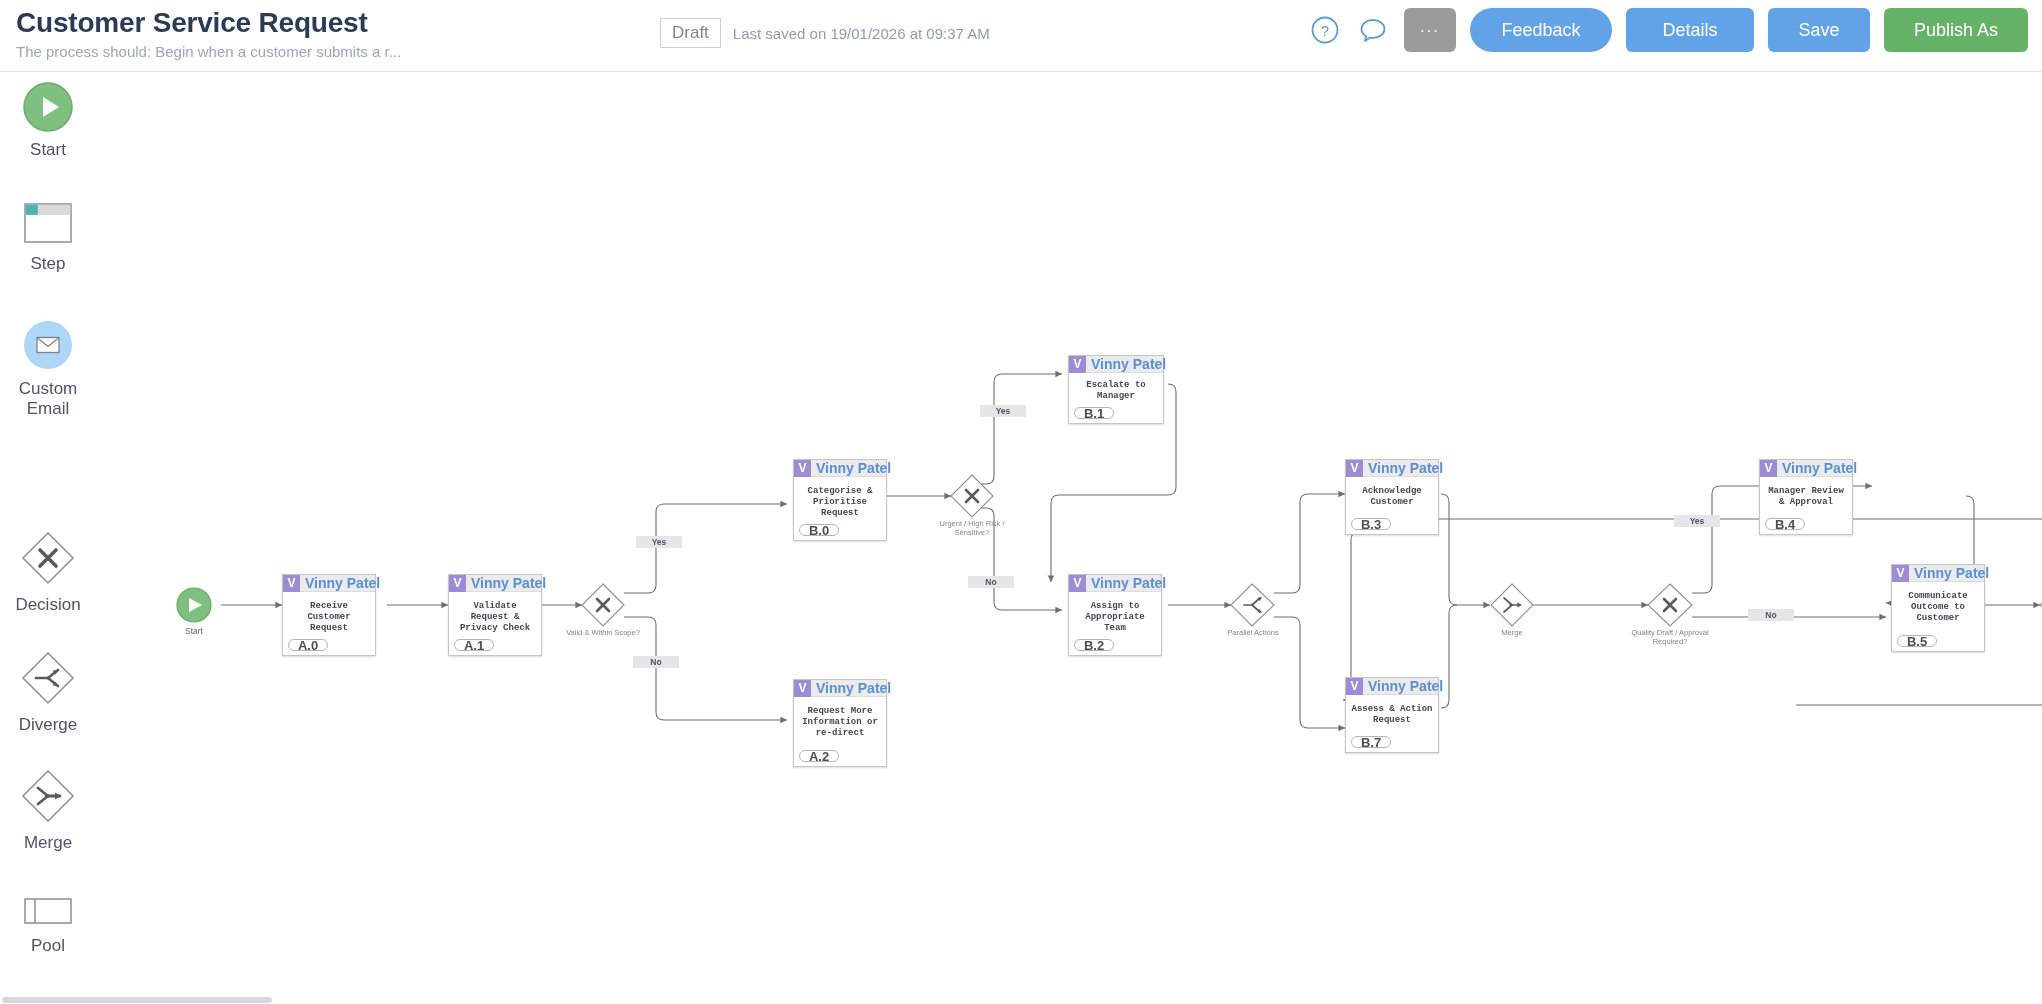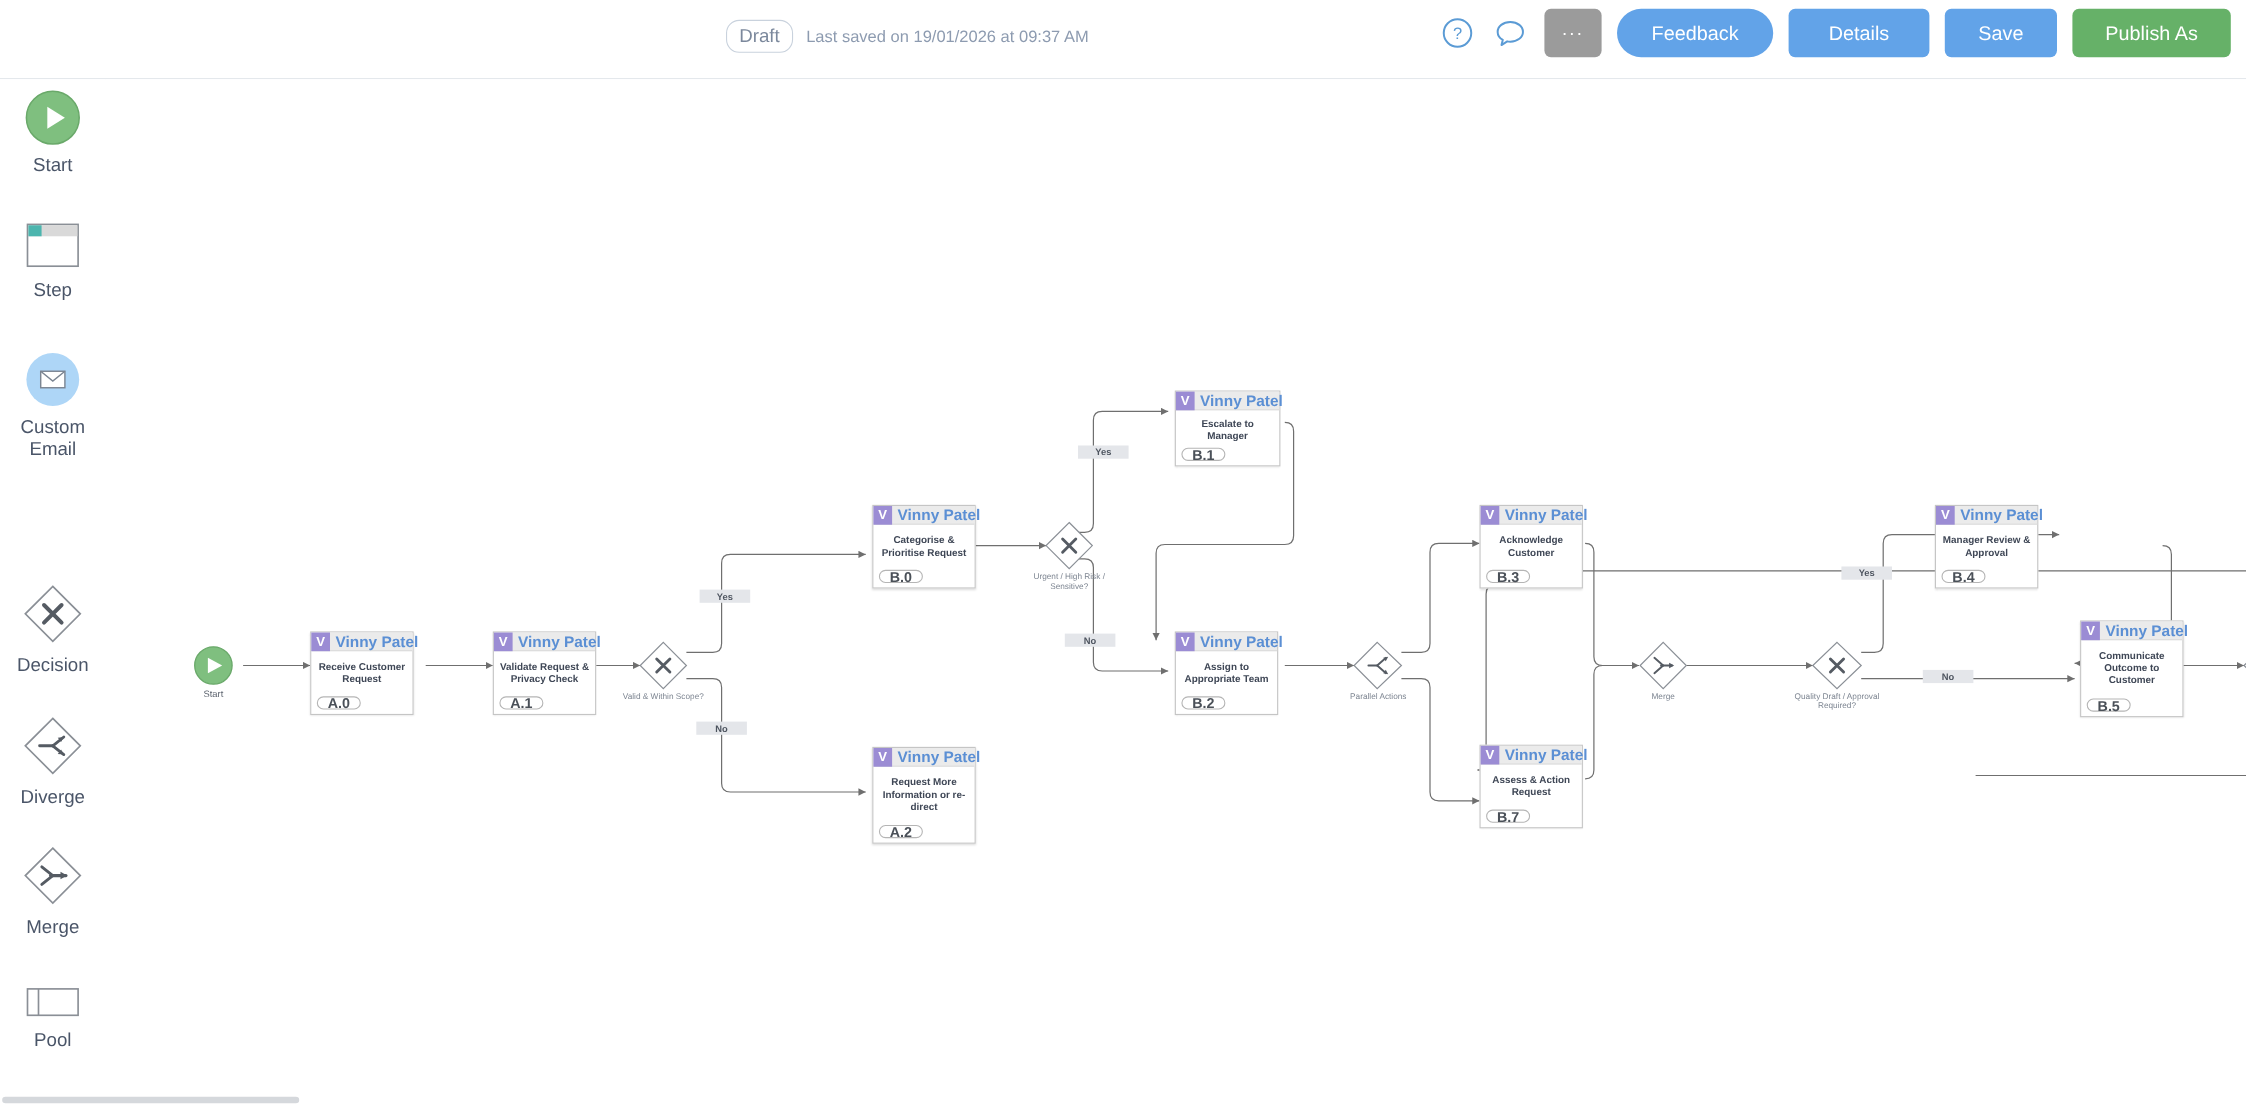--- a/index.html
+++ b/index.html
@@ -23,21 +23,21 @@
     letter-spacing: -0.2px; line-height: 34px;
   }
   .hdr-sub {
     font-size: 15px; color: #9aa7bb; line-height: 20px; margin-top: 2px;
   }
   .hdr-center {
     position: absolute; left: 660px; top: 18px;
     display: flex; align-items: center; gap: 12px;
   }
   .draft-chip {
-    border: 1px solid #c9d2dd; border-radius: 12px;
+    border: 1px solid #c9d2dd; border-radius: 0;
     padding: 4px 11px; font-size: 17px; color: #7b889c; background: #fff;
     line-height: 20px;
   }
   .saved-text { font-size: 15px; color: #8d9bb0; }
   .hdr-right {
     position: absolute; right: 14px; top: 8px;
     display: flex; align-items: center; gap: 14px;
   }
   .icon-btn {
     width: 34px; height: 34px; display: flex; align-items: center;
@@ -98,21 +98,21 @@
     width: 17px; height: 17px; background: #9b8cd4; color: #fff;
     font-size: 12px; display: flex; align-items: center;
     justify-content: center; font-weight: 600; flex: none;
   }
   .node-owner {
     font-size: 14px; color: #5b8fd4; margin-left: 5px; font-weight: 700;
     white-space: nowrap;
   }
   .node-body {
     padding: 9px 5px 4px; min-height: 40px;
-    display: flex; align-items: flex-start; justify-content: flex-start;
+    display: flex; align-items: flex-start; justify-content: flex-start; font-family: Liberation Mono, monospace;
   }
   .node-title {
     font-size: 9px; color: #3f4756; text-align: center;
     line-height: 11px; font-weight: 600;
   }
   .node-code {
     margin: 1px 0 4px 5px; width: 40px; height: 12px;
     border: 1px solid #b5b5b5; border-radius: 7px;
     font-size: 13px; color: #4a5058; display: flex;
     align-items: center; justify-content: center; font-weight: 600;
@@ -142,20 +142,24 @@
   }
   .hscroll-thumb {
     position: absolute; left: 2px; top: 2px; height: 6px; width: 270px;
     background: #d5d8dc; border-radius: 4px;
   }
 </style>
 </head>
 <body>
 
 <div class="header">
+  <div class="hdr-title-block">
+    <div class="hdr-title">Customer Service Request</div>
+    <div class="hdr-sub">The process should: Begin when a customer submits a r...</div>
+  </div>
 
   <div class="hdr-center">
     <div class="draft-chip">Draft</div>
     <div class="saved-text">Last saved on 19/01/2026 at 09:37 AM</div>
   </div>
 
   <div class="hdr-right">
     <div class="icon-btn">
       <svg width="30" height="30" viewBox="0 0 30 30">
         <circle cx="15" cy="15" r="12.5" fill="none" stroke="#5b9bd5" stroke-width="1.8"></circle>

